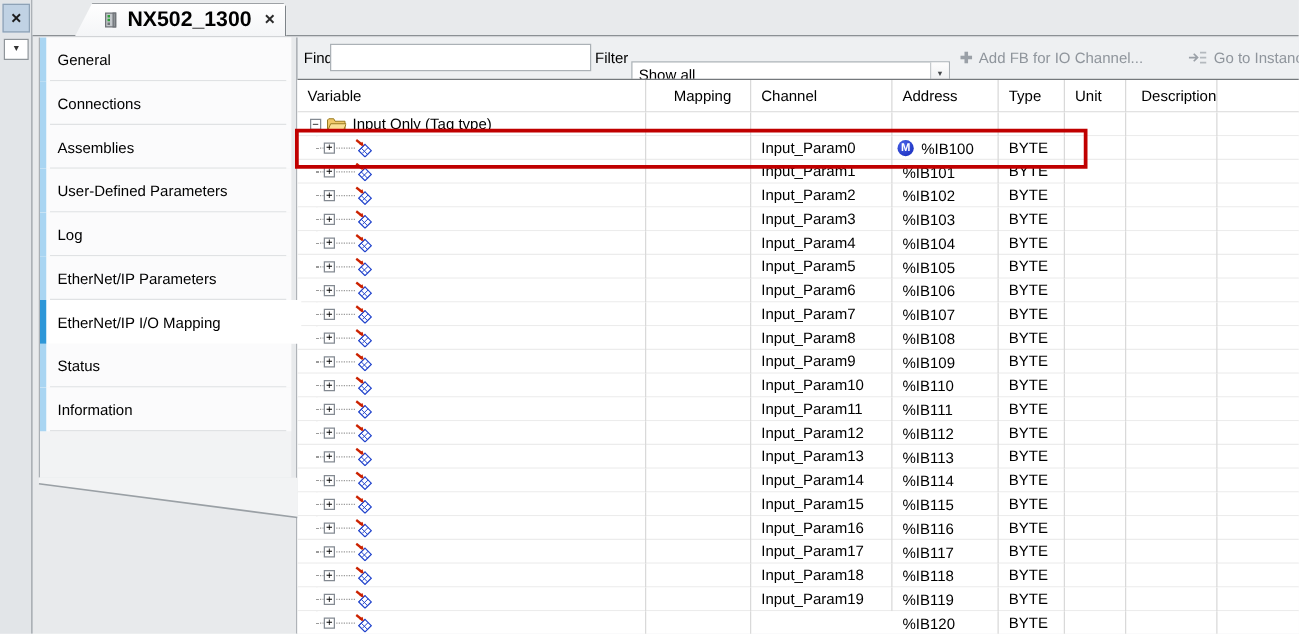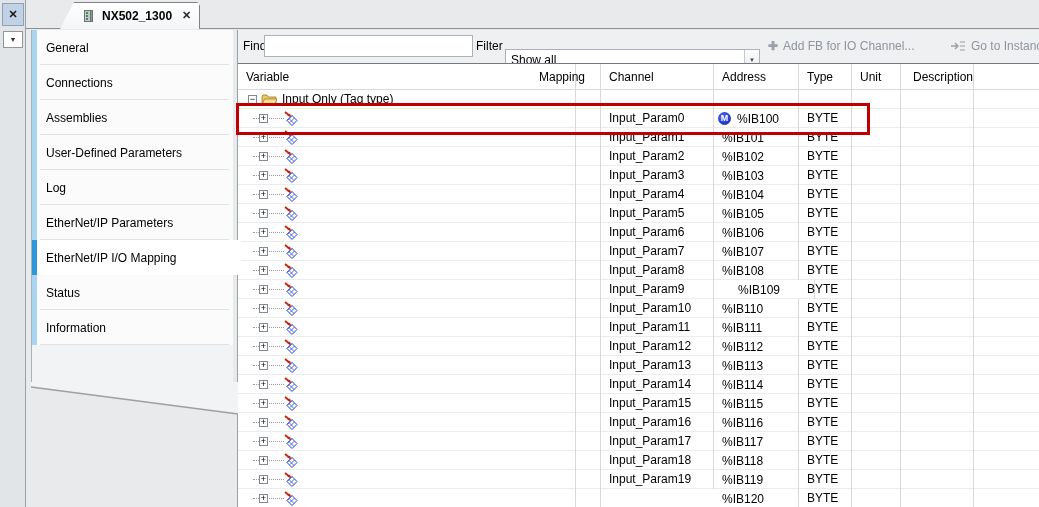--- a/index.html
+++ b/index.html
@@ -7,21 +7,21 @@
   body { position:relative; background:#e8eaec; font-size:12px; color:#000; overflow:hidden; }
 
   
   .dock-strip { position:absolute; left:0; top:0; width:26px; height:507px; background:#e2e5e8; border-right:1px solid #9aa0a5; }
   .dock-close { position:absolute; left:2px; top:3px; width:22px; height:23px; background:#c0d2e4; border:1px solid #8ea2b6; display:flex; align-items:center; justify-content:center; font-weight:bold; font-size:11px; color:#1c1c1c; cursor:pointer; }
   .dock-menu { position:absolute; left:3px; top:31px; width:20px; height:17px; background:#fff; border:1px solid #8f959a; display:flex; align-items:center; justify-content:center; font-size:7px; color:#333; cursor:pointer; }
 
   
   .tabbar { position:absolute; left:26px; top:0; width:1013px; height:29px; background:#e8eaec; border-bottom:1px solid #8b9094; }
   .doc-tab { position:absolute; left:34px; top:2px; height:27px; padding:0 9px 0 22px; background:linear-gradient(#ffffff,#f4f5f7); display:flex; align-items:center; gap:6px; clip-path:polygon(14px 0, calc(100% - 3px) 0, 100% 4px, 100% 100%, 0 100%); box-shadow:inset 0 1px 0 #7d8388, inset -1px 0 0 #7d8388; cursor:pointer; }
-  .doc-tab .tab-label { font-weight:bold; font-size:12px; }
+  .doc-tab .tab-label { font-weight:bold; font-size:17px; }
   .doc-tab .tab-close { font-weight:bold; font-size:11px; color:#2b2b2b; margin-left:4px; cursor:pointer; }
 
   
   .sidebar { position:absolute; left:31px; top:30px; width:202px; height:352px; background:#f2f3f4; border-left:1px solid #aab0b5; }
   .side-item { position:relative; height:35px; display:flex; align-items:center; padding-left:14px; background:#fbfbfc; cursor:pointer; }
   .side-item::before { content:""; position:absolute; left:0; top:0; bottom:0; width:5px; background:#a9d5f2; }
   .side-item::after { content:""; position:absolute; left:8px; right:4px; bottom:0; height:1px; background:#e0e2e4; }
   .side-item.selected { background:#ffffff; width:209px; z-index:6;text-align:center; }
   .side-item.selected::before { background:#2e97d8; }
   .side-item.selected::after { display:none; }
@@ -44,21 +44,21 @@
   .btn-goto { left:713px; }
   .plus-icon { color:#9aa0a7; font-size:12px; font-weight:bold; }
 
   
   .table-wrap { position:absolute; left:0; top:33px; width:802px; height:444px; background:#fff; border-top:1px solid #74787c; }
   .thead { position:absolute; left:0; top:0; width:802px; height:26px; border-bottom:1px solid #d9d9d9; background:#fff; }
   .hcell { position:absolute; top:0; height:26px; line-height:26px; padding-left:8px; border-right:1px solid #d9d9d9; font-size:12px; color:#000; overflow:hidden; }
   .tbody { position:absolute; left:0; top:26px; width:802px; }
   .trow { position:relative; height:19px; width:802px; border-bottom:1px solid #ececec; background:#fff; }
   .cell { position:absolute; top:0; height:19px; line-height:18px; padding-left:8px; border-right:1px solid #d9d9d9; font-size:12px; overflow:hidden; white-space:nowrap; }
-  .c-var  { left:0;     width:338px; }
+  .c-var  { left:0;     width:279px; }
   .c-map  { left:293px; width:70px;  }
   .c-chan { left:363px; width:113px; }
   .c-addr { left:476px; width:85px;  }
   .c-type { left:561px; width:53px;  }
   .c-unit { left:614px; width:49px;  }
   .c-desc { left:663px; width:73px;text-align:right;  }
   .c-addr.with-badge { display:flex; align-items:center; gap:6px; padding-left:4px; }
 
   
   .tree-vline { position:absolute; left:15px; top:16px; height:392px; width:0; border-left:1px dotted #9b9b9b; z-index:0; }
@@ -419,21 +419,21 @@
         <svg width="14" height="15" viewBox="0 0 14 15">
           <path d="M8 4.5 L13 9.5 L8 14.5 L3 9.5 Z" fill="#ffffff" stroke="#2244cc" stroke-width="1"></path>
           <path d="M5 7.5 L10 12.5 M8 4.5 L3 9.5 M10.5 7 L6 11.5" stroke="#2244cc" stroke-width="0.8"></path>
           <path d="M1 1 L6 5" stroke="#cc2200" stroke-width="1.8"></path>
           <path d="M7 6 L6 2.4 L3.4 4.4 Z" fill="#cc2200"></path>
         </svg>
       </span>
     </div>
     <div class="cell c-map"></div>
     <div class="cell c-chan cell-channel-text">Input_Param9</div>
-    <div class="cell c-addr with-badge" style="padding-left: 8px; margin-left: 16px;">
+    <div class="cell c-addr with-badge" style="padding-left: 8px;">
 
       <span class="cell-address-text">%IB109</span>
     </div>
     <div class="cell c-type cell-type-text">BYTE</div>
     <div class="cell c-unit"></div>
     <div class="cell c-desc"></div>
   </div>
         <div class="trow">
     <div class="cell c-var">
       <span class="row-stub1"></span>

